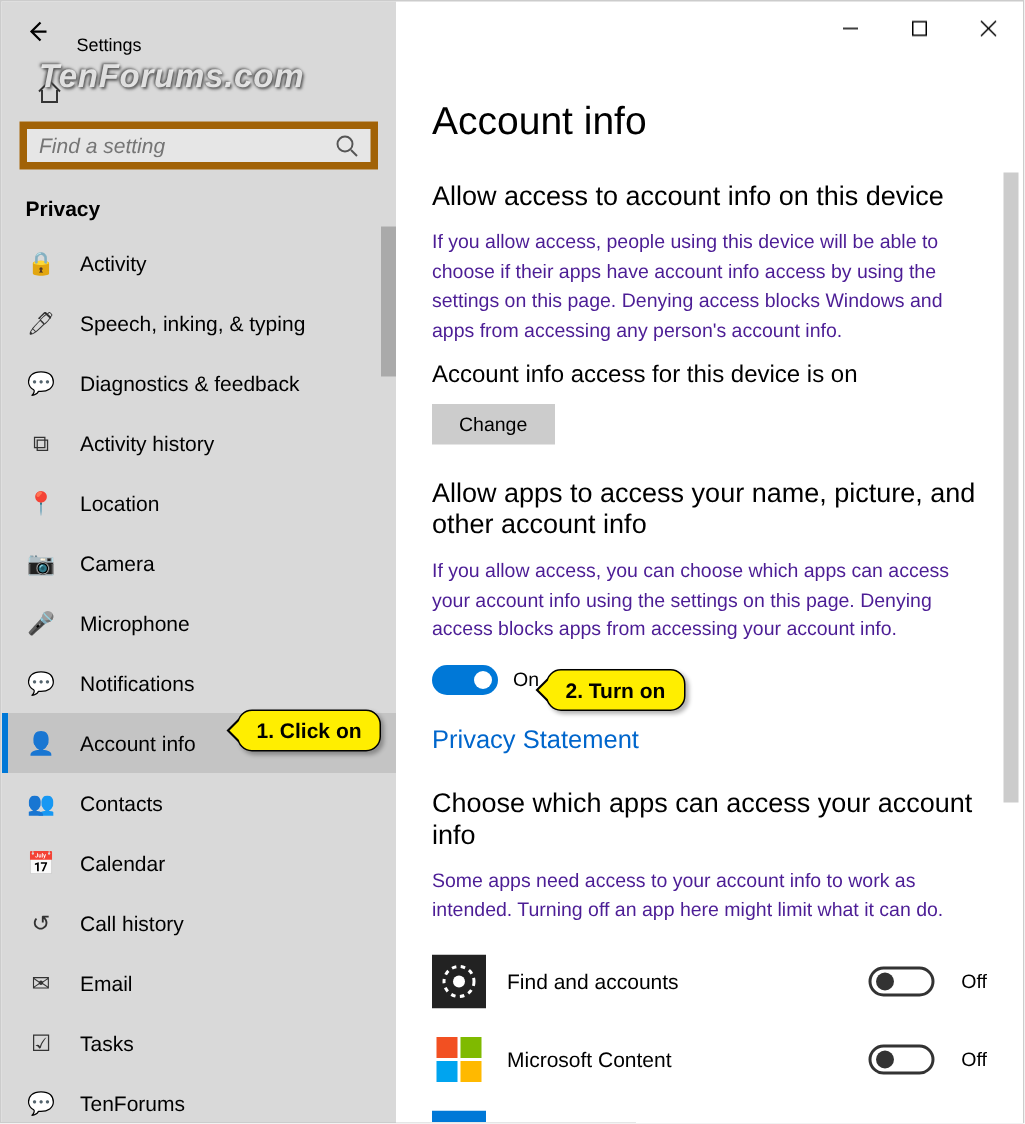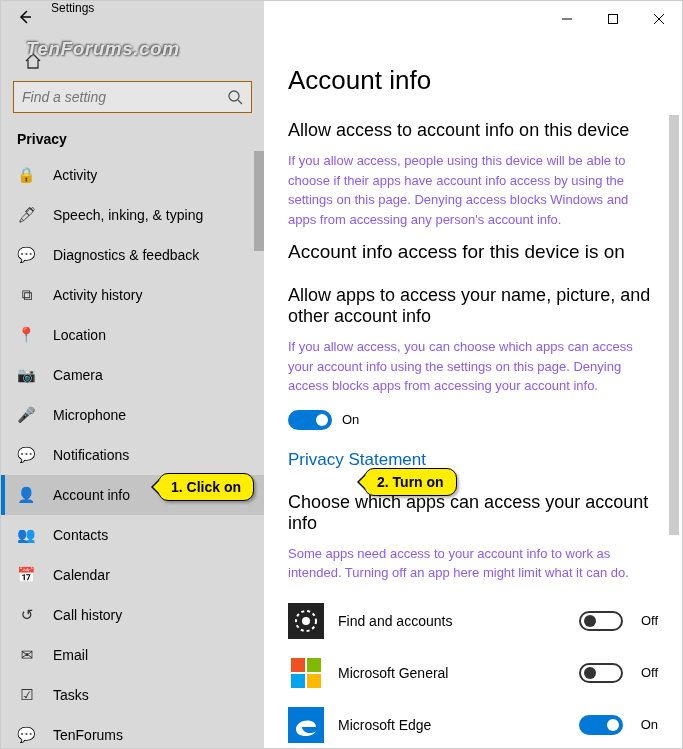--- a/index.html
+++ b/index.html
@@ -1,58 +1,58 @@
 <!DOCTYPE html>
 <html><head>
 <meta charset="utf-8">
 <style>
 * { box-sizing: border-box; margin: 0; padding: 0; }
 body { font-family: "Segoe UI", Arial, sans-serif; width: 683px; height: 749px; overflow: hidden; background: #fff; position: relative; }
 .window { display: flex; width: 100%; height: 100%; border: 1px solid #ccc; }
 .sidebar { width: 263px; background: #d9d9d9; display: flex; flex-direction: column; position: relative; }
 .main { flex: 1; background: #fff; display: flex; flex-direction: column; position: relative; }
-.titlebar { height: 36px; display: flex; align-items: flex-start; padding: 0 8px; }
+.titlebar { height: 36px; display: flex; align-items: flex-end; padding: 0 8px; }
 .titlebar-main { height: 36px; display: flex; justify-content: flex-end; align-items: stretch; }
 .back-btn { width: 32px; height: 32px; display:flex; align-items:center; justify-content:center; }
 .title-text { font-size: 12px; margin-left: 10px; color: #000; }
 .sys-btn { width: 46px; display:flex; align-items:center; justify-content:center; }
 .home-btn { width: 32px; height: 32px; margin: 8px 12px 4px 16px; display:flex; align-items:center; justify-content:center;}
-.search-box { margin: 0 12px 10px 12px; height: 32px; border: 1px solid #a16207; background: #e6e6e6; display:flex; align-items:center; padding: 0 8px; justify-content: space-between; }
+.search-box { margin: 0 12px 10px 12px; height: 32px; border: 5px solid #a16207; background: #e6e6e6; display:flex; align-items:center; padding: 0 8px; justify-content: space-between; }
 .search-box input { background: transparent; border: none; font-size: 14px; font-style: italic; color: #666; width: 170px; outline: none; }
 .category { font-weight: 600; font-size: 14px; padding: 8px 5px 8px 16px; }
 .nav-list { list-style: none; overflow-y: auto; flex: 1; }
 .nav-item { display: flex; align-items: center; padding: 10px 12px 10px 16px; font-size: 14px; cursor: pointer; }
 .nav-item.selected { background: #c4c4c4; border-left: 4px solid #0078d7; padding-left: 12px; }
 .nav-icon { width: 20px; height: 20px; margin-right: 16px; display:flex; align-items:center; justify-content:center; color: #333; font-size: 15px;}
 .content { padding: 28px 24px 10px 24px; overflow-y: auto; flex: 1; }
 .page-title { font-size: 26px; font-weight: 300; margin-bottom: 24px; }
 .section-title { font-size: 18px; font-weight: 400; margin-bottom: 10px; margin-top: 22px;}
 .section-title.first { margin-top: 0; }
-.desc { font-size: 13px; color: #8b5cf6; line-height: 1.5; margin-bottom: 12px; }
-.status-line { font-size: 19px; color: #000; margin-bottom: 10px; }
+.desc { font-size: 13px; color: #4c1d95; line-height: 1.5; margin-bottom: 12px; }
+.status-line { font-size: 16px; color: #000; margin-bottom: 10px; }
 .btn { background: #ccc; border: none; padding: 6px 18px; font-size: 13px; cursor: pointer; }
 .toggle-row { display: flex; align-items: center; margin: 14px 0; }
 .toggle { width: 44px; height: 20px; border-radius: 10px; position: relative; cursor: pointer; margin-right: 10px;}
 .toggle.on { background: #0078d7; }
 .toggle.off { background: #fff; border: 2px solid #333; }
 .toggle-knob { width: 12px; height: 12px; border-radius: 50%; position: absolute; top: 50%; transform: translateY(-50%); }
 .toggle.on .toggle-knob { background: #fff; right: 4px; }
 .toggle.off .toggle-knob { background: #333; left: 3px; }
 .toggle-label { font-size: 13px; }
 .link { color: #0066cc; font-size: 17px; text-decoration: none; display: inline-block; margin-top: 6px; }
 .app-row { display: flex; align-items: center; padding: 8px 0; }
 .app-icon { width: 36px; height: 36px; margin-right: 14px; display:flex; align-items:center; justify-content:center;}
 .app-name { flex: 1; font-size: 14px; }
 .app-toggle-wrap { display: flex; align-items: center; }
 .sidebar-scroll-thumb { position:absolute; right:0; top:150px; width:10px; height:100px; background:#aaa;}
 .main-scroll-thumb { position:absolute; right:3px; top:114px; width:10px; height:420px; background:#ccc;}
 .callout { position: absolute; background: #ffee00; border: 1.5px solid #000; border-radius: 10px; padding: 5px 12px; font-size: 14px; font-weight: 600; white-space: nowrap; z-index: 100; box-shadow: 2px 2px 3px rgba(0,0,0,0.3);}
 .callout::before { content:""; position:absolute; left:-16px; top:50%; transform:translateY(-50%); border:8px solid transparent; border-right-color:#000;}
 .callout::after { content:""; position:absolute; left:-13px; top:50%; transform:translateY(-50%); border:7px solid transparent; border-right-color:#ffee00;}
-.watermark { position:absolute; top:38px; left:26px; font-size:19px; font-weight:bold; color: rgba(255,255,255,0.8); text-shadow: 1px 1px 2px #555, -1px -1px 2px #555; z-index: 50; font-style: italic; letter-spacing: 0.5px;}
+.watermark { position:absolute; top:38px; left:26px; font-size:22px; font-weight:bold; color: rgba(255,255,255,0.8); text-shadow: 1px 1px 2px #555, -1px -1px 2px #555; z-index: 50; font-style: italic; letter-spacing: 0.5px;}
 svg { display: block; }
 </style>
 </head>
 <body>
 
 <div class="window">
   <div class="sidebar">
     <div class="titlebar">
       <div class="back-btn">
         <svg width="16" height="16" viewBox="0 0 16 16">
@@ -159,20 +159,21 @@
             <path d="M1 1 L11 11 M11 1 L1 11" stroke="#000" stroke-width="1"></path>
           </svg>
         </div>
     </div>
     <div class="content">
       <h1 class="page-title">Account info</h1>
 
       <h2 class="section-title first">Allow access to account info on this device</h2>
       <p class="desc">If you allow access, people using this device will be able to choose if their apps have account info access by using the settings on this page. Denying access blocks Windows and apps from accessing any person's account info.</p>
       <p class="status-line">Account info access for this device is on</p>
+      <button class="btn">Change</button>
 
       <h2 class="section-title">Allow apps to access your name, picture, and other account info</h2>
       <p class="desc">If you allow access, you can choose which apps can access your account info using the settings on this page. Denying access blocks apps from accessing your account info.</p>
       <div class="toggle-row">
         <div class="toggle on">
             <div class="toggle-knob"></div>
           </div>
         <span class="toggle-label">On</span>
       </div>
       <a class="link" href="#">Privacy Statement</a>
@@ -199,21 +200,21 @@
 
       <div class="app-row">
         <div class="app-icon">
             <svg width="36" height="36" viewBox="0 0 36 36">
               <rect x="3" y="3" width="14" height="14" fill="#f25022"></rect>
               <rect x="19" y="3" width="14" height="14" fill="#7fba00"></rect>
               <rect x="3" y="19" width="14" height="14" fill="#00a4ef"></rect>
               <rect x="19" y="19" width="14" height="14" fill="#ffb900"></rect>
             </svg>
           </div>
-        <span class="app-name">Microsoft General</span>
+        <span class="app-name">Microsoft Content</span>
         <div class="app-toggle-wrap">
           <div class="toggle off">
               <div class="toggle-knob"></div>
             </div>
           <span class="toggle-label" style="margin-left:8px">Off</span>
         </div>
       </div>
 
       <div class="app-row">
         <div class="app-icon">
@@ -230,13 +231,13 @@
           <span class="toggle-label" style="margin-left:8px">On</span>
         </div>
       </div>
     </div>
     <div class="main-scroll-thumb"></div>
   </div>
 </div>
 
 <div class="watermark">TenForums.com</div>
 <div class="callout" style="top:473px; left:158px;">1. Click on</div>
-<div class="callout" style="top:468px; left:364px;">2. Turn on</div>
+<div class="callout" style="top:446px; left:364px;">2. Turn on</div>
 
 </body></html>

